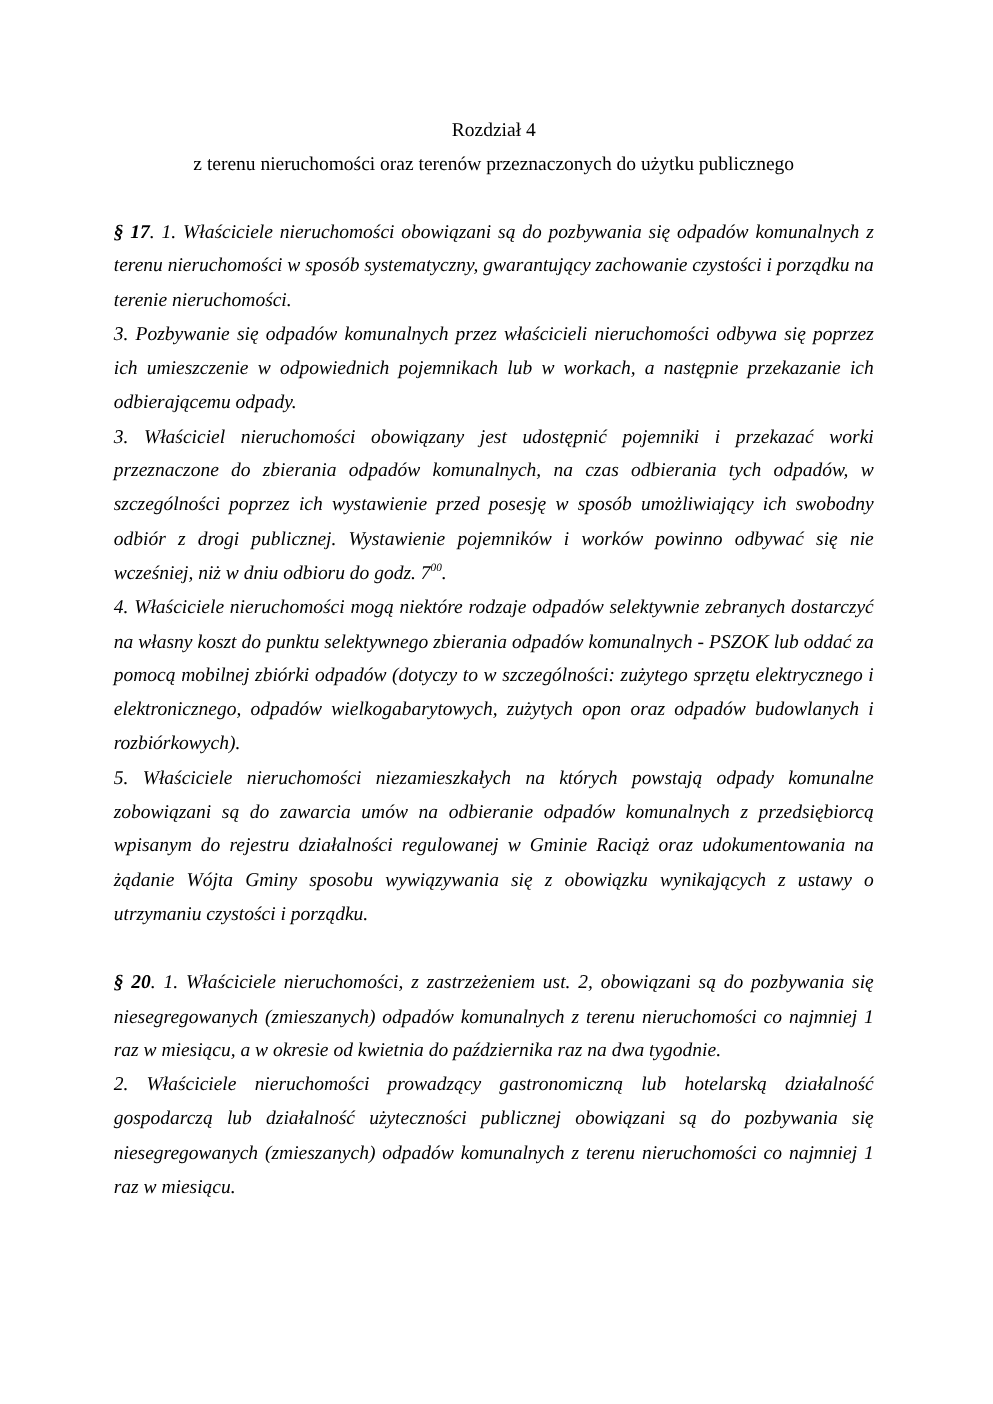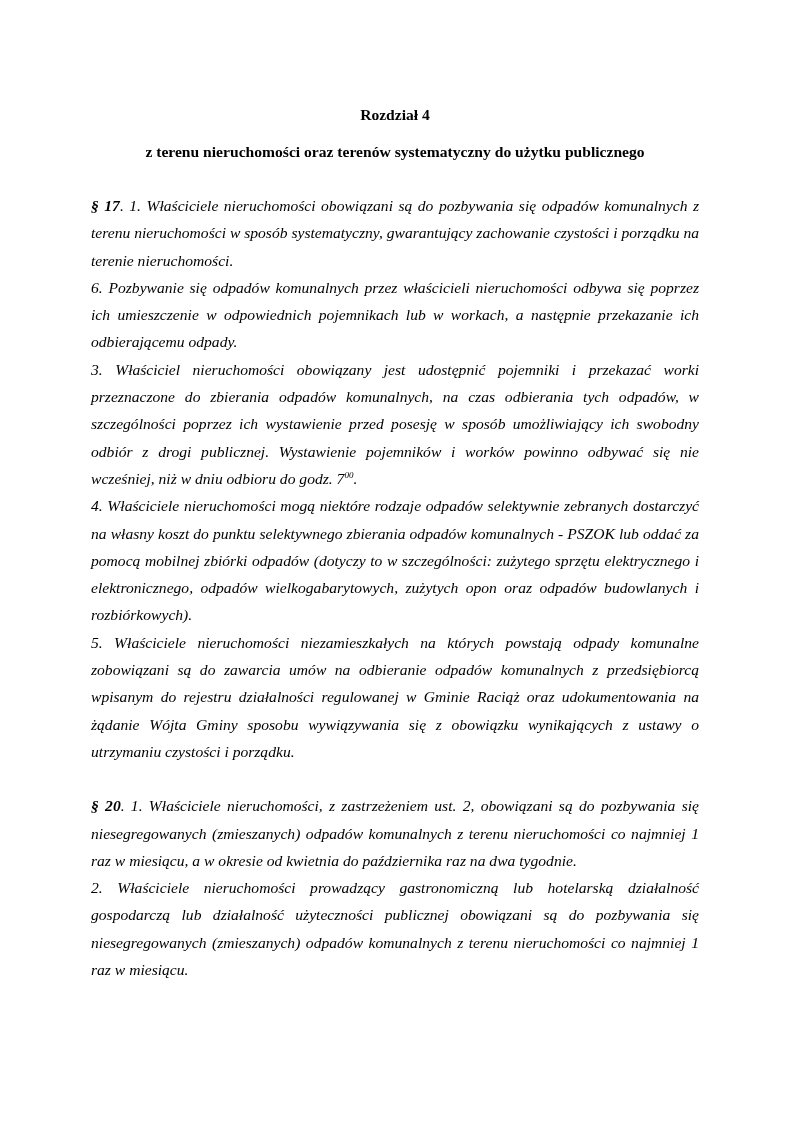--- a/index.html
+++ b/index.html
@@ -16,49 +16,49 @@
       color: #000000;
     }
     .page {
       position: absolute;
       left: 91px;
       top: 92px;
       width: 608px;
     }
     .heading {
       text-align: center;
-      font-weight: bold;
+      font-weight: normal;
       font-size: 15.6px;
       line-height: 26.5px;
-      margin: 10px;
+      margin: 0;
     }
     .section {
       margin-top: 27px;
     }
     .para {
       font-size: 15.6px;
       line-height: 27.3px;
       text-align: justify;
       margin: 0;
       hyphens: none;
       font-style: italic;
     }
     .para-num { font-weight: bold; }
     sup { font-size: 9px; line-height: 0; vertical-align: super; }
   </style>
 </head>
 <body>
 
 <div class="page">
   <p class="heading">Rozdział 4</p>
-  <p class="heading">z terenu nieruchomości oraz terenów systematyczny do użytku publicznego</p>
+  <p class="heading">z terenu nieruchomości oraz terenów przeznaczonych do użytku publicznego</p>
 
   <div class="section">
     <p class="para"><span class="para-num">§ 17</span><span>. 1. </span><span>Właściciele nieruchomości obowiązani są do pozbywania się odpadów komunalnych z terenu nieruchomości w sposób systematyczny, gwarantujący zachowanie czystości i porządku na terenie nieruchomości.</span></p>
-    <p class="para">6. Pozbywanie się odpadów komunalnych przez właścicieli nieruchomości odbywa się poprzez ich umieszczenie w odpowiednich pojemnikach lub w workach, a następnie przekazanie ich odbierającemu odpady.</p>
+    <p class="para">3. Pozbywanie się odpadów komunalnych przez właścicieli nieruchomości odbywa się poprzez ich umieszczenie w odpowiednich pojemnikach lub w workach, a następnie przekazanie ich odbierającemu odpady.</p>
     <p class="para"><span>3. Właściciel nieruchomości obowiązany jest udostępnić pojemniki i przekazać worki przeznaczone do zbierania odpadów komunalnych, na czas odbierania tych odpadów, w szczególności poprzez ich wystawienie przed posesję w sposób umożliwiający ich swobodny odbiór z drogi publicznej. Wystawienie pojemników i worków powinno odbywać się nie wcześniej, niż w dniu odbioru do godz. 7</span><sup>00</sup><span>.</span></p>
     <p class="para">4. Właściciele nieruchomości mogą niektóre rodzaje odpadów selektywnie zebranych dostarczyć na własny koszt do punktu selektywnego zbierania odpadów komunalnych - PSZOK lub oddać za pomocą mobilnej zbiórki odpadów (dotyczy to w szczególności: zużytego sprzętu elektrycznego i elektronicznego, odpadów wielkogabarytowych, zużytych opon oraz odpadów budowlanych i rozbiórkowych).</p>
     <p class="para">5. Właściciele nieruchomości niezamieszkałych na których powstają odpady komunalne zobowiązani są do zawarcia umów na odbieranie odpadów komunalnych z przedsiębiorcą wpisanym do rejestru działalności regulowanej w Gminie Raciąż oraz udokumentowania na żądanie Wójta Gminy sposobu wywiązywania się z obowiązku wynikających z ustawy o utrzymaniu czystości i porządku.</p>
   </div>
 
   <div class="section">
     <p class="para"><span class="para-num">§ 20</span><span>. 1. </span><span>Właściciele nieruchomości, z zastrzeżeniem ust. 2, obowiązani są do pozbywania się niesegregowanych (zmieszanych) odpadów komunalnych z terenu nieruchomości co najmniej 1 raz w miesiącu, a w okresie od kwietnia do października raz na dwa tygodnie.</span></p>
     <p class="para">2. Właściciele nieruchomości prowadzący gastronomiczną lub hotelarską działalność gospodarczą lub działalność użyteczności publicznej obowiązani są do pozbywania się niesegregowanych (zmieszanych) odpadów komunalnych z terenu nieruchomości co najmniej 1 raz w miesiącu.</p>
   </div>
 </div>

